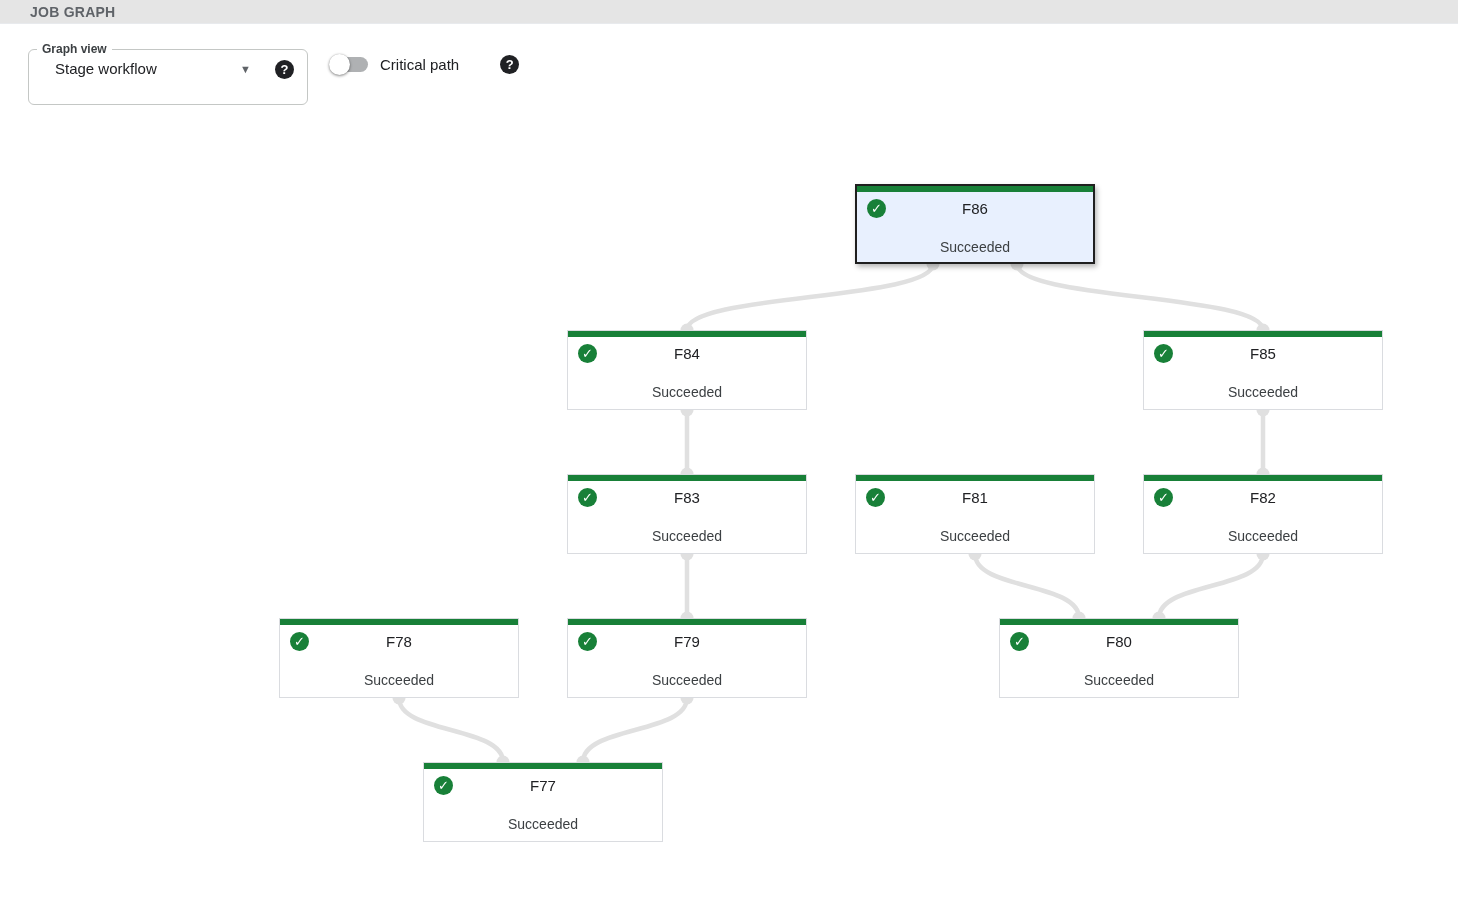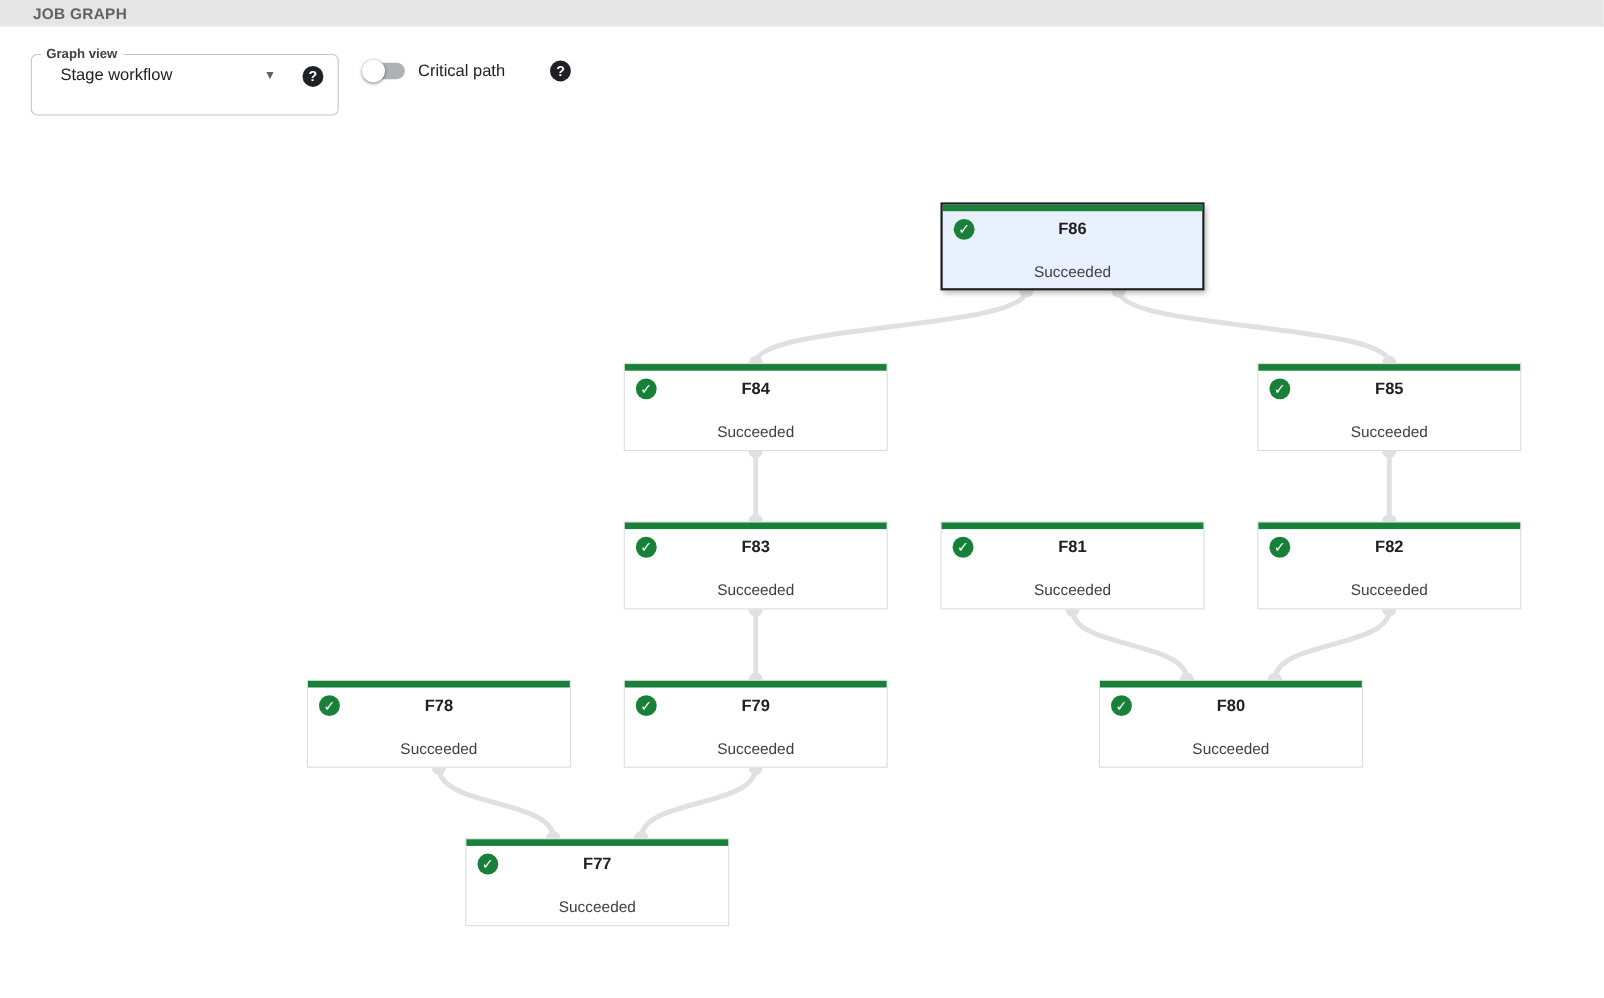--- a/index.html
+++ b/index.html
@@ -47,21 +47,21 @@
   
   .graph{position:absolute;left:0;top:0;width:1458px;height:907px;}
   svg.edges{position:absolute;left:0;top:0;z-index:1;}
   .node{position:absolute;width:240px;height:80px;background:#fff;border:1px solid var(--node-border);
     z-index:2;cursor:pointer;}
   .node .bar{position:absolute;left:0;top:0;right:0;height:6px;background:var(--green);}
   .node.selected{background:var(--sel-bg);border:2px solid #1f1f1f;
     box-shadow:2px 3px 5px rgba(0,0,0,.28);}
   .node .check{position:absolute;left:10px;top:13px;width:19px;height:19px;border-radius:50%;
     background:var(--green);color:#fff;font-size:13px;font-weight:bold;text-align:center;line-height:19px;}
-  .node .title{margin-top:14px;text-align:center;font-size:15px;font-weight:bold;color:var(--text-primary);}
+  .node .title{margin-top:14px;text-align:center;font-size:15px;font-weight:normal;color:var(--text-primary);}
   .node .status{margin-top:22px;text-align:center;font-size:14px;color:#3c4043;}
 </style>
 </head>
 <body>
 
 <div class="tabbar">
   <div class="tab">JOB GRAPH</div>
 </div>
 
 <div class="controls">

